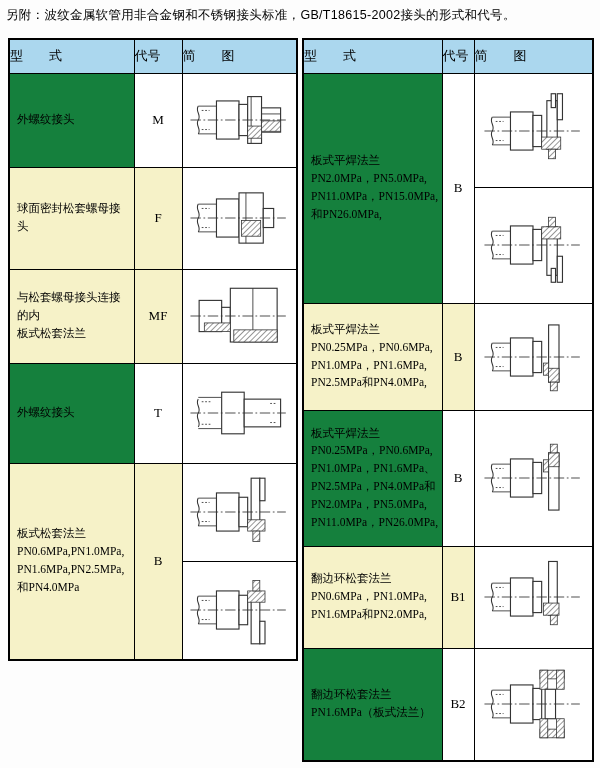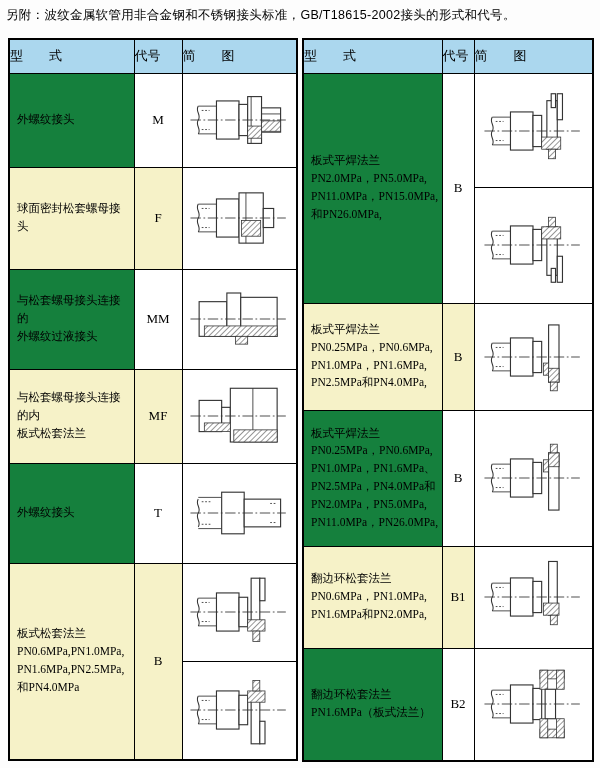--- a/index.html
+++ b/index.html
@@ -107,45 +107,20 @@
               <rect x="34" y="23" width="26" height="44" fill="#fff" stroke="#333333" stroke-width="1.3"></rect>
               <rect x="60" y="16" width="28" height="58" fill="#fff" stroke="#333333" stroke-width="1.3"></rect>
               <line x1="68" y1="16" x2="68" y2="74" stroke="#333333" stroke-width="1"></line>
               <rect x="88" y="34" width="12" height="22" fill="#fff" stroke="#333333" stroke-width="1.3"></rect>
               <rect x="63" y="48" width="22" height="18" fill="url(#h2)" stroke="#333333" stroke-width="0.9"></rect>
               <line x1="4" y1="45" x2="114" y2="45" stroke="#333333" stroke-width="1" stroke-dasharray="12 3 2 3"></line>
             </svg>
           </div>
         </td>
   </tr>
-  <tr style="height:100px">
-    <td class="type">
-          <div class="tx">与松套螺母接头连接的
-外螺纹过液接头</div>
-        </td>
-    <td class="code">MM</td>
-    <td class="diag">
-          <div class="dwrap">
-            <svg width="104" height="82" viewBox="0 0 120 90" preserveAspectRatio="xMidYMid meet">
-              <defs>
-                <pattern id="h3" width="4.5" height="4.5" patternUnits="userSpaceOnUse" patternTransform="rotate(45)">
-                  <rect width="4.5" height="4.5" fill="#fff"></rect>
-                  <line x1="0" y1="0" x2="0" y2="4.5" stroke="#555" stroke-width="1.4"></line>
-                </pattern>
-              </defs>
-              <rect x="14" y="25" width="32" height="40" fill="#fff" stroke="#333333" stroke-width="1.3"></rect>
-              <rect x="46" y="15" width="16" height="50" fill="#fff" stroke="#333333" stroke-width="1.3"></rect>
-              <rect x="62" y="20" width="42" height="45" fill="#fff" stroke="#333333" stroke-width="1.3"></rect>
-              <rect x="20" y="53" width="84" height="12" fill="url(#h3)" stroke="#333333" stroke-width="0.9"></rect>
-              <rect x="56" y="65" width="14" height="9" fill="url(#h3)" stroke="#333333" stroke-width="0.9"></rect>
-              <line x1="4" y1="45" x2="114" y2="45" stroke="#333333" stroke-width="1" stroke-dasharray="12 3 2 3"></line>
-            </svg>
-          </div>
-        </td>
-  </tr>
   <tr style="height:94px" class="hl">
     <td class="type">
           <div class="tx">与松套螺母接头连接的内
 板式松套法兰</div>
         </td>
     <td class="code">MF</td>
     <td class="diag">
           <div class="dwrap">
             <svg width="104" height="82" viewBox="0 0 120 90" preserveAspectRatio="xMidYMid meet">
               <defs>

